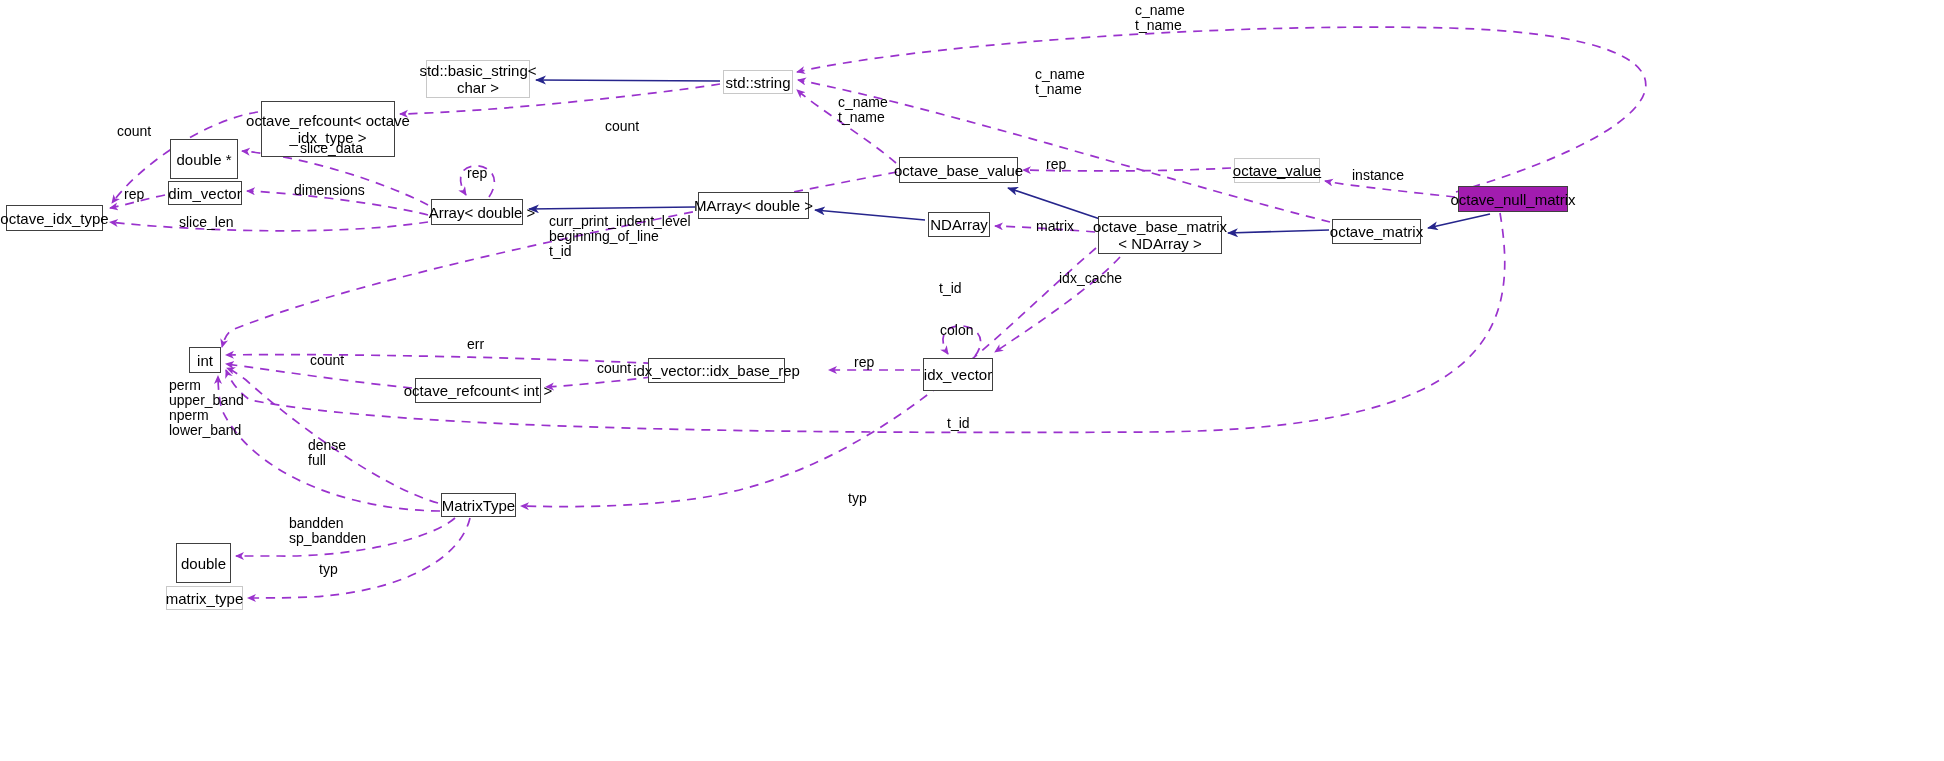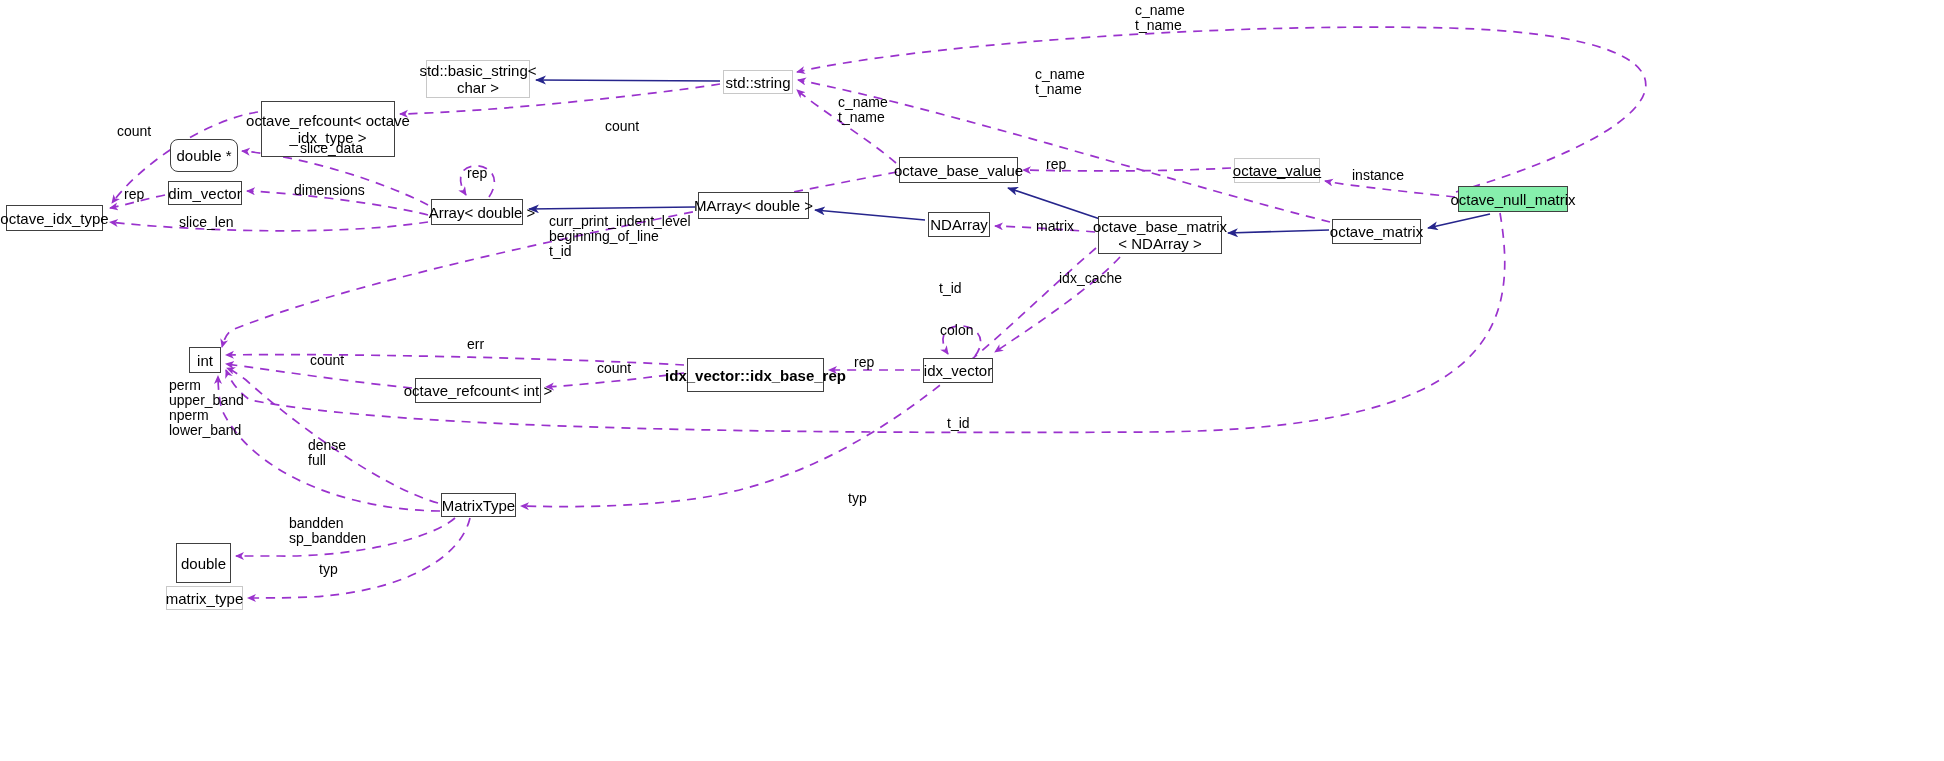--- a/index.html
+++ b/index.html
@@ -32,21 +32,21 @@
     font-size: 15px;
     line-height: 17px;
     color: #000000;
     background: #ffffff;
     border: 1px solid #404040;
     white-space: pre;
     z-index: 3;
   }
   .node.thick { border: 1.6px solid #404040; }
   .node.light { border: 1px solid #c8c8c8; }
-  .node.filled { background: #86efac; border: 1.6px solid #404040; }
+  .node.filled { background: #a21caf; border: 1.6px solid #404040; }
   .edge-label {
     position: absolute;
     font-size: 14px;
     line-height: 15px;
     color: #000000;
     white-space: pre;
     text-align: left;
     z-index: 4;
     background: transparent;
   }
@@ -132,21 +132,21 @@
       <path d="M1100,219 L1008,188"></path>
 
       <path d="M1329,230 L1228,233"></path>
 
       <path d="M1490,214 L1428,228"></path>
     </g>
   </svg>
 
   <div class="node thick" style="left:6px;  top:205px; width:97px;  height:26px;"><span>octave_idx_type</span></div>
 
-  <div class="node thick" style="left:170px; top:139px; width:68px;  height:33px;border-radius:8px;"><span>double *</span></div>
+  <div class="node thick" style="left:170px; top:139px; width:68px;  height:40px;"><span>double *</span></div>
 
   <div class="node thick" style="left:168px; top:181px; width:74px;  height:24px;"><span>dim_vector</span></div>
 
   <div class="node thick" style="left:261px; top:90px;  width:134px; height:56px;margin-top:11px;"><span>octave_refcount&lt; octave
 _idx_type &gt;</span></div>
 
   <div class="node light" style="left:426px; top:60px;  width:104px; height:38px;"><span>std::basic_string&lt;
 char &gt;</span></div>
 
   <div class="node thick" style="left:431px; top:199px; width:92px;  height:26px;padding-left:10px;"><span>Array&lt; double &gt;</span></div>
@@ -165,23 +165,23 @@
   <div class="node light" style="left:1234px; top:158px; width:86px;  height:25px;text-decoration:underline;"><span>octave_value</span></div>
 
   <div class="node thick" style="left:1332px; top:219px; width:89px;  height:25px;"><span>octave_matrix</span></div>
 
   <div class="node filled" style="left:1458px; top:186px; width:110px; height:26px;"><span>octave_null_matrix</span></div>
 
   <div class="node thick" style="left:189px; top:347px; width:32px;  height:26px;"><span>int</span></div>
 
   <div class="node thick" style="left:415px; top:378px; width:126px; height:25px;"><span>octave_refcount&lt; int &gt;</span></div>
 
-  <div class="node thick" style="left:687px; top:358px; width:137px; height:34px;font-weight:bold;"><span>idx_vector::idx_base_rep</span></div>
-
-  <div class="node thick" style="left:923px; top:358px; width:70px;  height:25px;"><span>idx_vector</span></div>
+  <div class="node thick" style="left:648px; top:358px; width:137px; height:25px;"><span>idx_vector::idx_base_rep</span></div>
+
+  <div class="node thick" style="left:923px; top:358px; width:70px;  height:33px;"><span>idx_vector</span></div>
 
   <div class="node thick" style="left:441px; top:493px; width:75px;  height:24px;"><span>MatrixType</span></div>
 
   <div class="node thick" style="left:176px; top:543px; width:55px;  height:40px;"><span>double</span></div>
 
   <div class="node light" style="left:166px; top:586px; width:77px;  height:24px;"><span>matrix_type</span></div>
 
   <div class="edge-label" style="left:117px; top:124px;">count</div>
 
   <div class="edge-label" style="left:300px; top:141px;">slice_data</div>

